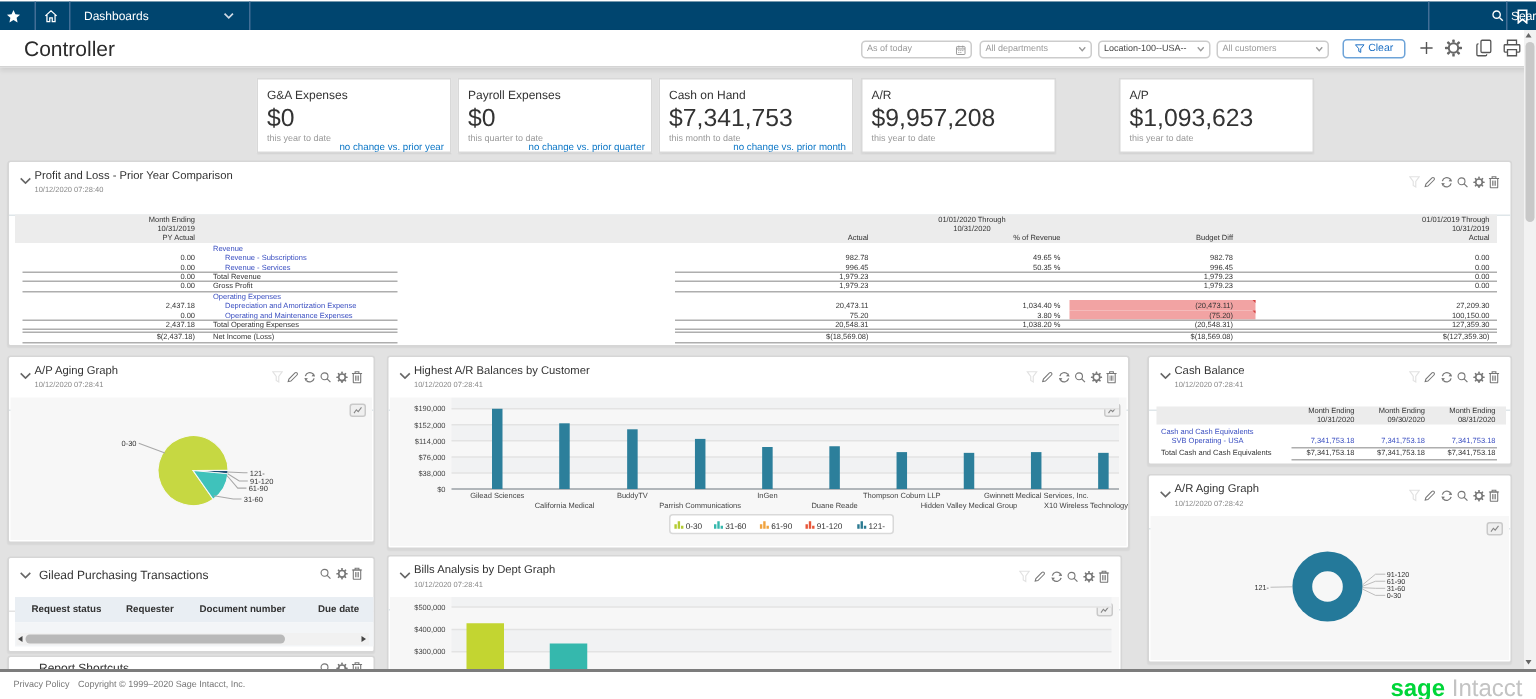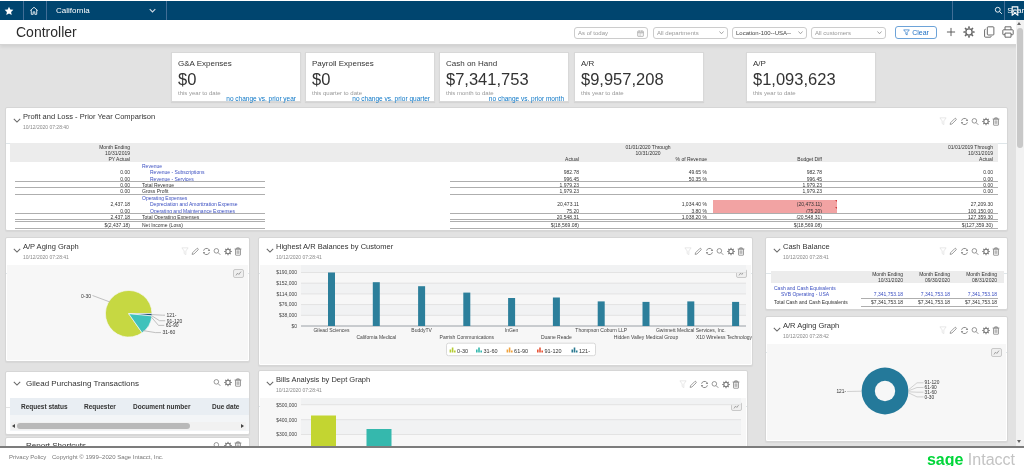--- a/index.html
+++ b/index.html
@@ -50,21 +50,21 @@
       </svg>
   </div>
   <div class="vsep" style="left:23px;"></div>
   <div class="seg" style="left:24px; width:22px; padding-right:3px;">
     <svg width="10" height="10" viewBox="0 0 24 24" fill="none" stroke="#fff" stroke-width="2">
         <path d="M3 11 L12 3 L21 11 M5.5 9.5 V20 H10 V14 H14 V20 H18.5 V9.5"></path>
       </svg>
   </div>
   <div class="vsep" style="left:46px;"></div>
   <div class="seg" style="left:47px; width:119px; justify-content:flex-start; padding-left:9px;">
-    <span class="tb-txt">California</span>
+    <span class="tb-txt">Dashboards</span>
     <svg style="position:absolute; right:10px; top:7px;" width="7" height="5" viewBox="0 0 10 7" fill="none" stroke="#cfd9e4" stroke-width="1.6">
         <path d="M1 1.5 L5 5.5 L9 1.5"></path>
       </svg>
   </div>
   <div class="vsep" style="left:166px;"></div>
   <div class="vsep" style="left:952px;"></div>
   <div class="seg" style="left:988px; width:51px;">
     <svg width="9" height="9" viewBox="0 0 24 24" fill="none" stroke="#fff" stroke-width="2.4">
         <circle cx="10" cy="10" r="6.5"></circle>
         <path d="M15 15 L21 21"></path>

